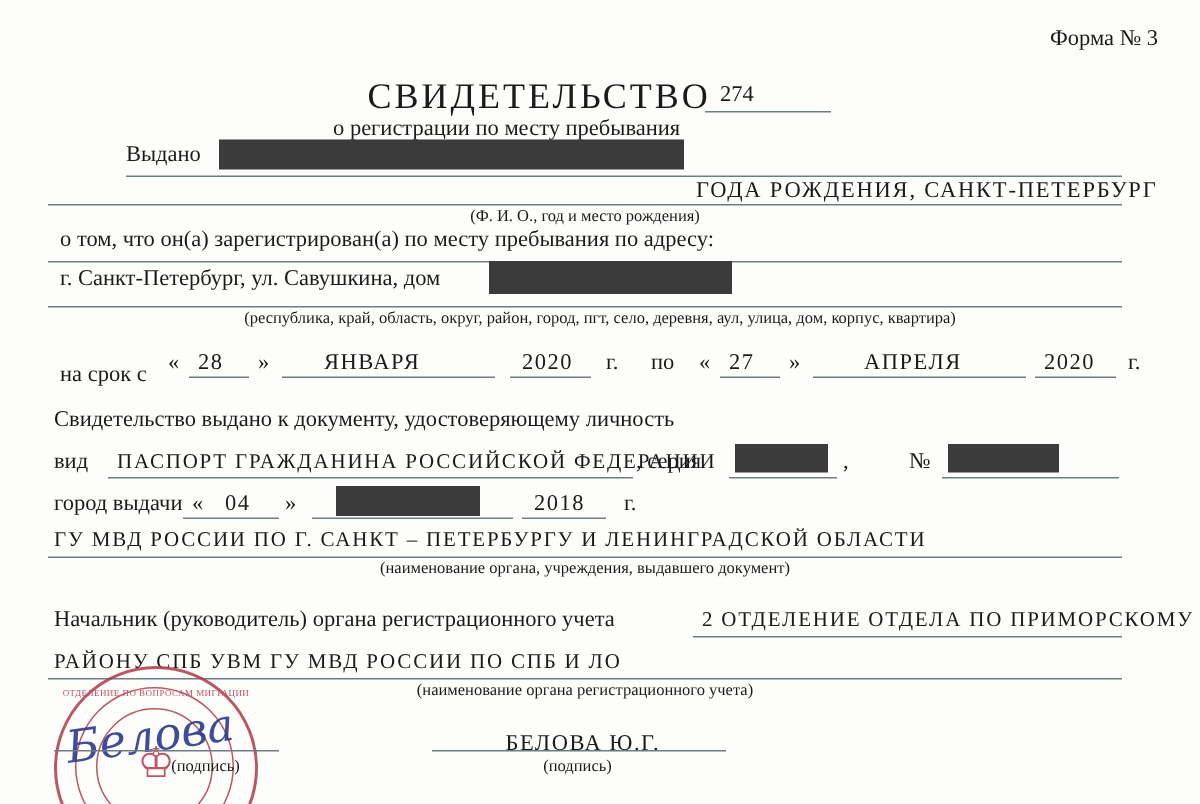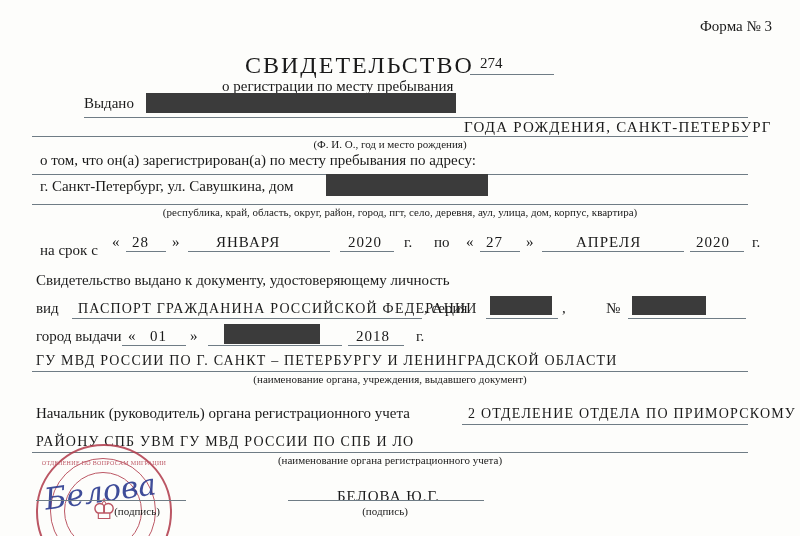--- a/index.html
+++ b/index.html
@@ -196,21 +196,21 @@
   <div class="txt lbl" style="left:424px; top:300px;">, серия</div>
   <div class="redact" style="left:490px; top:296px; width:62px; height:19px;"></div>
   <div class="rule" style="left:486px; top:318px; width:72px;"></div>
   <div class="txt lbl" style="left:562px; top:300px;">,</div>
   <div class="txt lbl" style="left:606px; top:300px;">№</div>
   <div class="redact" style="left:632px; top:296px; width:74px; height:19px;"></div>
   <div class="rule" style="left:628px; top:318px; width:118px;"></div>
 
   <div class="txt lbl" style="left:36px; top:328px;">город выдачи</div>
   <div class="txt lbl" style="left:128px; top:328px;">«</div>
-  <div class="txt date-val" style="left:150px; top:328px;">01</div>
+  <div class="txt date-val" style="left:150px; top:328px;">04</div>
   <div class="rule" style="left:122px; top:345px; width:64px;"></div>
   <div class="txt lbl" style="left:190px; top:328px;">»</div>
   <div class="redact" style="left:224px; top:324px; width:96px; height:20px;"></div>
   <div class="rule" style="left:208px; top:345px; width:134px;"></div>
   <div class="txt date-val" style="left:356px; top:328px;">2018</div>
   <div class="rule" style="left:348px; top:345px; width:56px;"></div>
   <div class="txt lbl" style="left:416px; top:328px;">г.</div>
 
   <div class="txt lbl spaced" style="left:36px; top:353px; font-size:14px;">ГУ  МВД  РОССИИ  ПО  Г. САНКТ – ПЕТЕРБУРГУ  И  ЛЕНИНГРАДСКОЙ ОБЛАСТИ</div>
   <div class="rule" style="left:32px; top:371px; width:716px;"></div>

